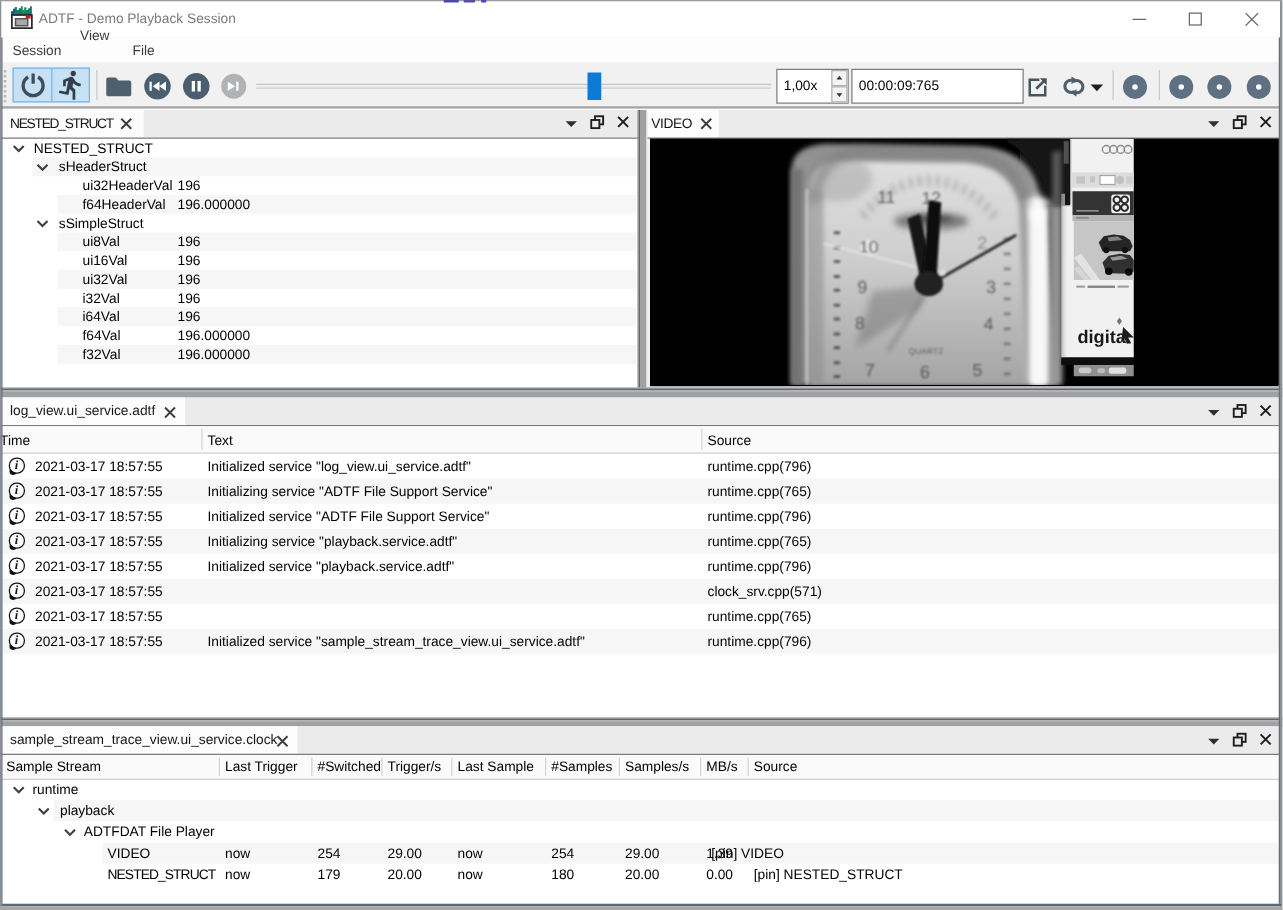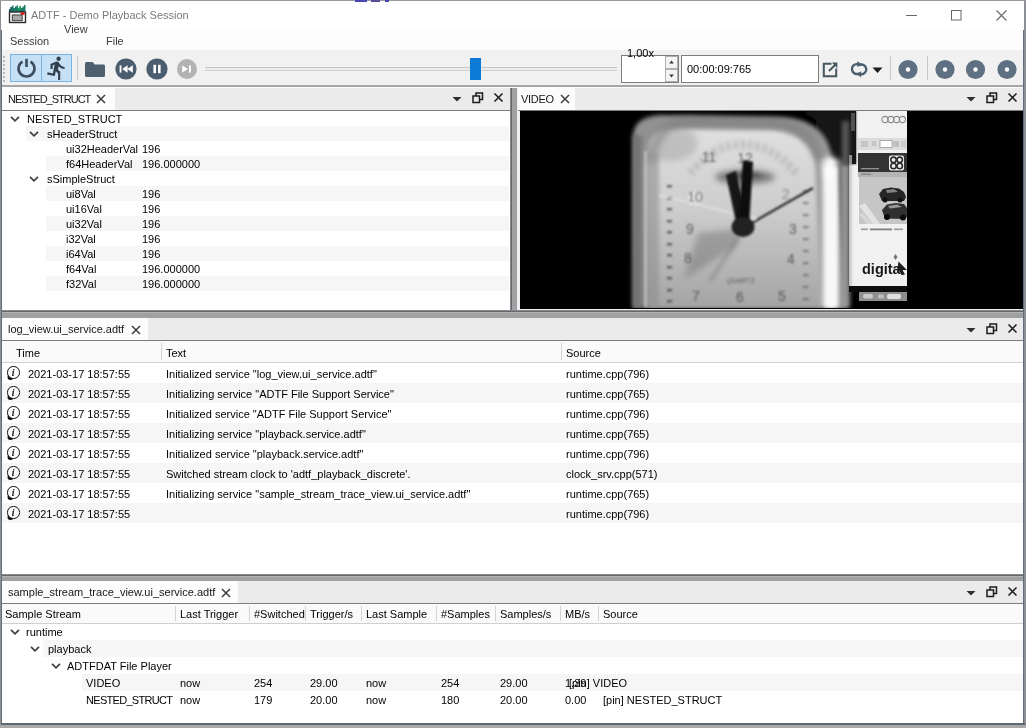--- a/index.html
+++ b/index.html
@@ -96,21 +96,21 @@
   <circle cx="11" cy="11" r="10" fill="#b1b2b4"></circle>
   <path d="M6.2 7.4 L12 11 L6.2 14.6 Z" fill="#fff"></path>
   <rect x="13" y="7.4" width="1.8" height="7.2" fill="#fff"></rect>
 </svg>
 
 <div class="a" style="left:205px;top:67px;width:412px;height:1px;background:#c7c7c7"></div>
 <div class="a" style="left:205px;top:68px;width:412px;height:2px;background:#ededed;border-bottom:1px solid #cfcfcf"></div>
 <div class="a" style="left:470px;top:58px;width:11px;height:22px;background:#0c7bd8"></div>
 
 <div class="a" style="left:621px;top:55px;width:58px;height:28px;background:#fff;border:1px solid #7c7c7c;box-sizing:border-box"></div>
-<div class="t" style="left:627px;top:46px">1,00x</div>
+<div class="t" style="left:627px;top:62px">1,00x</div>
 <div class="a" style="left:665px;top:56px;width:13px;height:13px;background:#f4f4f4;border:1px solid #b0b0b0;box-sizing:border-box"></div>
 <div class="a" style="left:665px;top:69px;width:13px;height:13px;background:#f4f4f4;border:1px solid #b0b0b0;box-sizing:border-box"></div>
 <svg class="a" style="left:665px;top:56px" width="13" height="26" viewBox="0 0 13 26">
   <path d="M4.2 7.5 L6.5 4.5 L8.8 7.5 Z" fill="#333"></path>
   <path d="M4.2 18.5 L6.5 21.5 L8.8 18.5 Z" fill="#333"></path>
 </svg>
 
 <div class="a" style="left:681px;top:55px;width:138px;height:28px;background:#fff;border:1px solid #7c7c7c;box-sizing:border-box"></div>
 <div class="t" style="left:687px;top:62px">00:00:09:765</div>
 
@@ -408,21 +408,21 @@
   <path d="M4.5 9 L13.5 9 L9 13.5 Z" fill="#2f2f2f"></path>
   <rect x="28" y="5" width="6.5" height="6.5" fill="none" stroke="#1d1d1d" stroke-width="1.5"></rect>
   <rect x="25" y="8" width="6.5" height="6.5" fill="#ebebeb" stroke="#1d1d1d" stroke-width="1.5"></rect>
   <path d="M46.5 5.5 L54.5 13.5 M54.5 5.5 L46.5 13.5" stroke="#1d1d1d" stroke-width="1.6"></path>
 </svg>
 
 <div class="a" style="left:1px;top:340px;width:1024px;height:234px;background:#fff;border-top:1px solid #7c7c7c;box-sizing:border-box"></div>
 <div class="a" style="left:1px;top:341px;width:1024px;height:22px;background:#fafafa;border-bottom:1px solid #d0d0d0;box-sizing:border-box"></div>
 <div class="a" style="left:161px;top:343px;width:1px;height:17px;background:#d4d4d4"></div>
 <div class="a" style="left:561px;top:343px;width:1px;height:17px;background:#d4d4d4"></div>
-<div class="t" style="left:16px;top:346px">Time</div>
+<div class="t" style="left:0;top:346px">Time</div>
 <div class="t" style="left:166px;top:346px">Text</div>
 <div class="t" style="left:566px;top:346px">Source</div>
 <div id="logrows" class="a" style="left:1px;top:363px;width:1024px;height:210px">
   <div class="a" style="left:1px;top:20px;width:1022px;height:20px;background:#f6f6f6"></div>
   <div class="a" style="left:1px;top:60px;width:1022px;height:20px;background:#f6f6f6"></div>
   <div class="a" style="left:1px;top:100px;width:1022px;height:20px;background:#f6f6f6"></div>
   <div class="a" style="left:1px;top:140px;width:1022px;height:20px;background:#f6f6f6"></div>
   <div class="logr" style="top:0">
     <div class="t" style="left:165px;top:4px">Initialized service "log_view.ui_service.adtf"</div>
     <div class="t" style="left:565px;top:4px">runtime.cpp(796)</div>
@@ -437,40 +437,39 @@
   </div>
   <div class="logr" style="top:60px">
     <div class="t" style="left:165px;top:4px">Initializing service "playback.service.adtf"</div>
     <div class="t" style="left:565px;top:4px">runtime.cpp(765)</div>
   </div>
   <div class="logr" style="top:80px">
     <div class="t" style="left:165px;top:4px">Initialized service "playback.service.adtf"</div>
     <div class="t" style="left:565px;top:4px">runtime.cpp(796)</div>
   </div>
   <div class="logr" style="top:100px">
-    <div class="t" style="left:165px;top:4px">Switched stream clock to 'adtf_playback_discrete'.</div>
     <div class="t" style="left:565px;top:4px">clock_srv.cpp(571)</div>
   </div>
   <div class="logr" style="top:120px">
-    <div class="t" style="left:165px;top:4px">Initializing service "sample_stream_trace_view.ui_service.adtf"</div>
     <div class="t" style="left:565px;top:4px">runtime.cpp(765)</div>
   </div>
   <div class="logr" style="top:140px">
+    <div class="t" style="left:165px;top:4px">Initialized service "sample_stream_trace_view.ui_service.adtf"</div>
     <div class="t" style="left:565px;top:4px">runtime.cpp(796)</div>
   </div>
 </div>
 
 <div class="a" style="left:0;top:574px;width:1026px;height:1px;background:#8a8a8a"></div>
 <div class="a" style="left:0;top:575px;width:1026px;height:1px;background:#62686e"></div>
 <div class="a" style="left:0;top:576px;width:1026px;height:1px;background:#b2b3b5"></div>
 <div class="a" style="left:0;top:577px;width:1026px;height:4px;background:#9fa1a3"></div>
 
 <div class="a" style="left:1px;top:581px;width:1024px;height:22px;background:#ebebeb"></div>
 <div class="a" style="left:1px;top:581px;width:237px;height:22px;background:#fcfcfc"></div>
-<div class="tabtx a" style="left:8px;top:586px">sample_stream_trace_view.ui_service.adtf</div>
+<div class="tabtx a" style="left:8px;top:586px">sample_stream_trace_view.ui_service.clock</div>
 <svg class="a" style="left:221px;top:588px" width="10" height="10" viewBox="0 0 10 10">
   <path d="M1 1 L9 9 M9 1 L1 9" stroke="#3c3c3c" stroke-width="1.5"></path>
 </svg>
 <svg class="a" style="left:962px;top:582px" width="60" height="22" viewBox="0 0 60 22">
   <path d="M4.5 9 L13.5 9 L9 13.5 Z" fill="#2f2f2f"></path>
   <rect x="28" y="5" width="6.5" height="6.5" fill="none" stroke="#1d1d1d" stroke-width="1.5"></rect>
   <rect x="25" y="8" width="6.5" height="6.5" fill="#ebebeb" stroke="#1d1d1d" stroke-width="1.5"></rect>
   <path d="M46.5 5.5 L54.5 13.5 M54.5 5.5 L46.5 13.5" stroke="#1d1d1d" stroke-width="1.6"></path>
 </svg>
 

